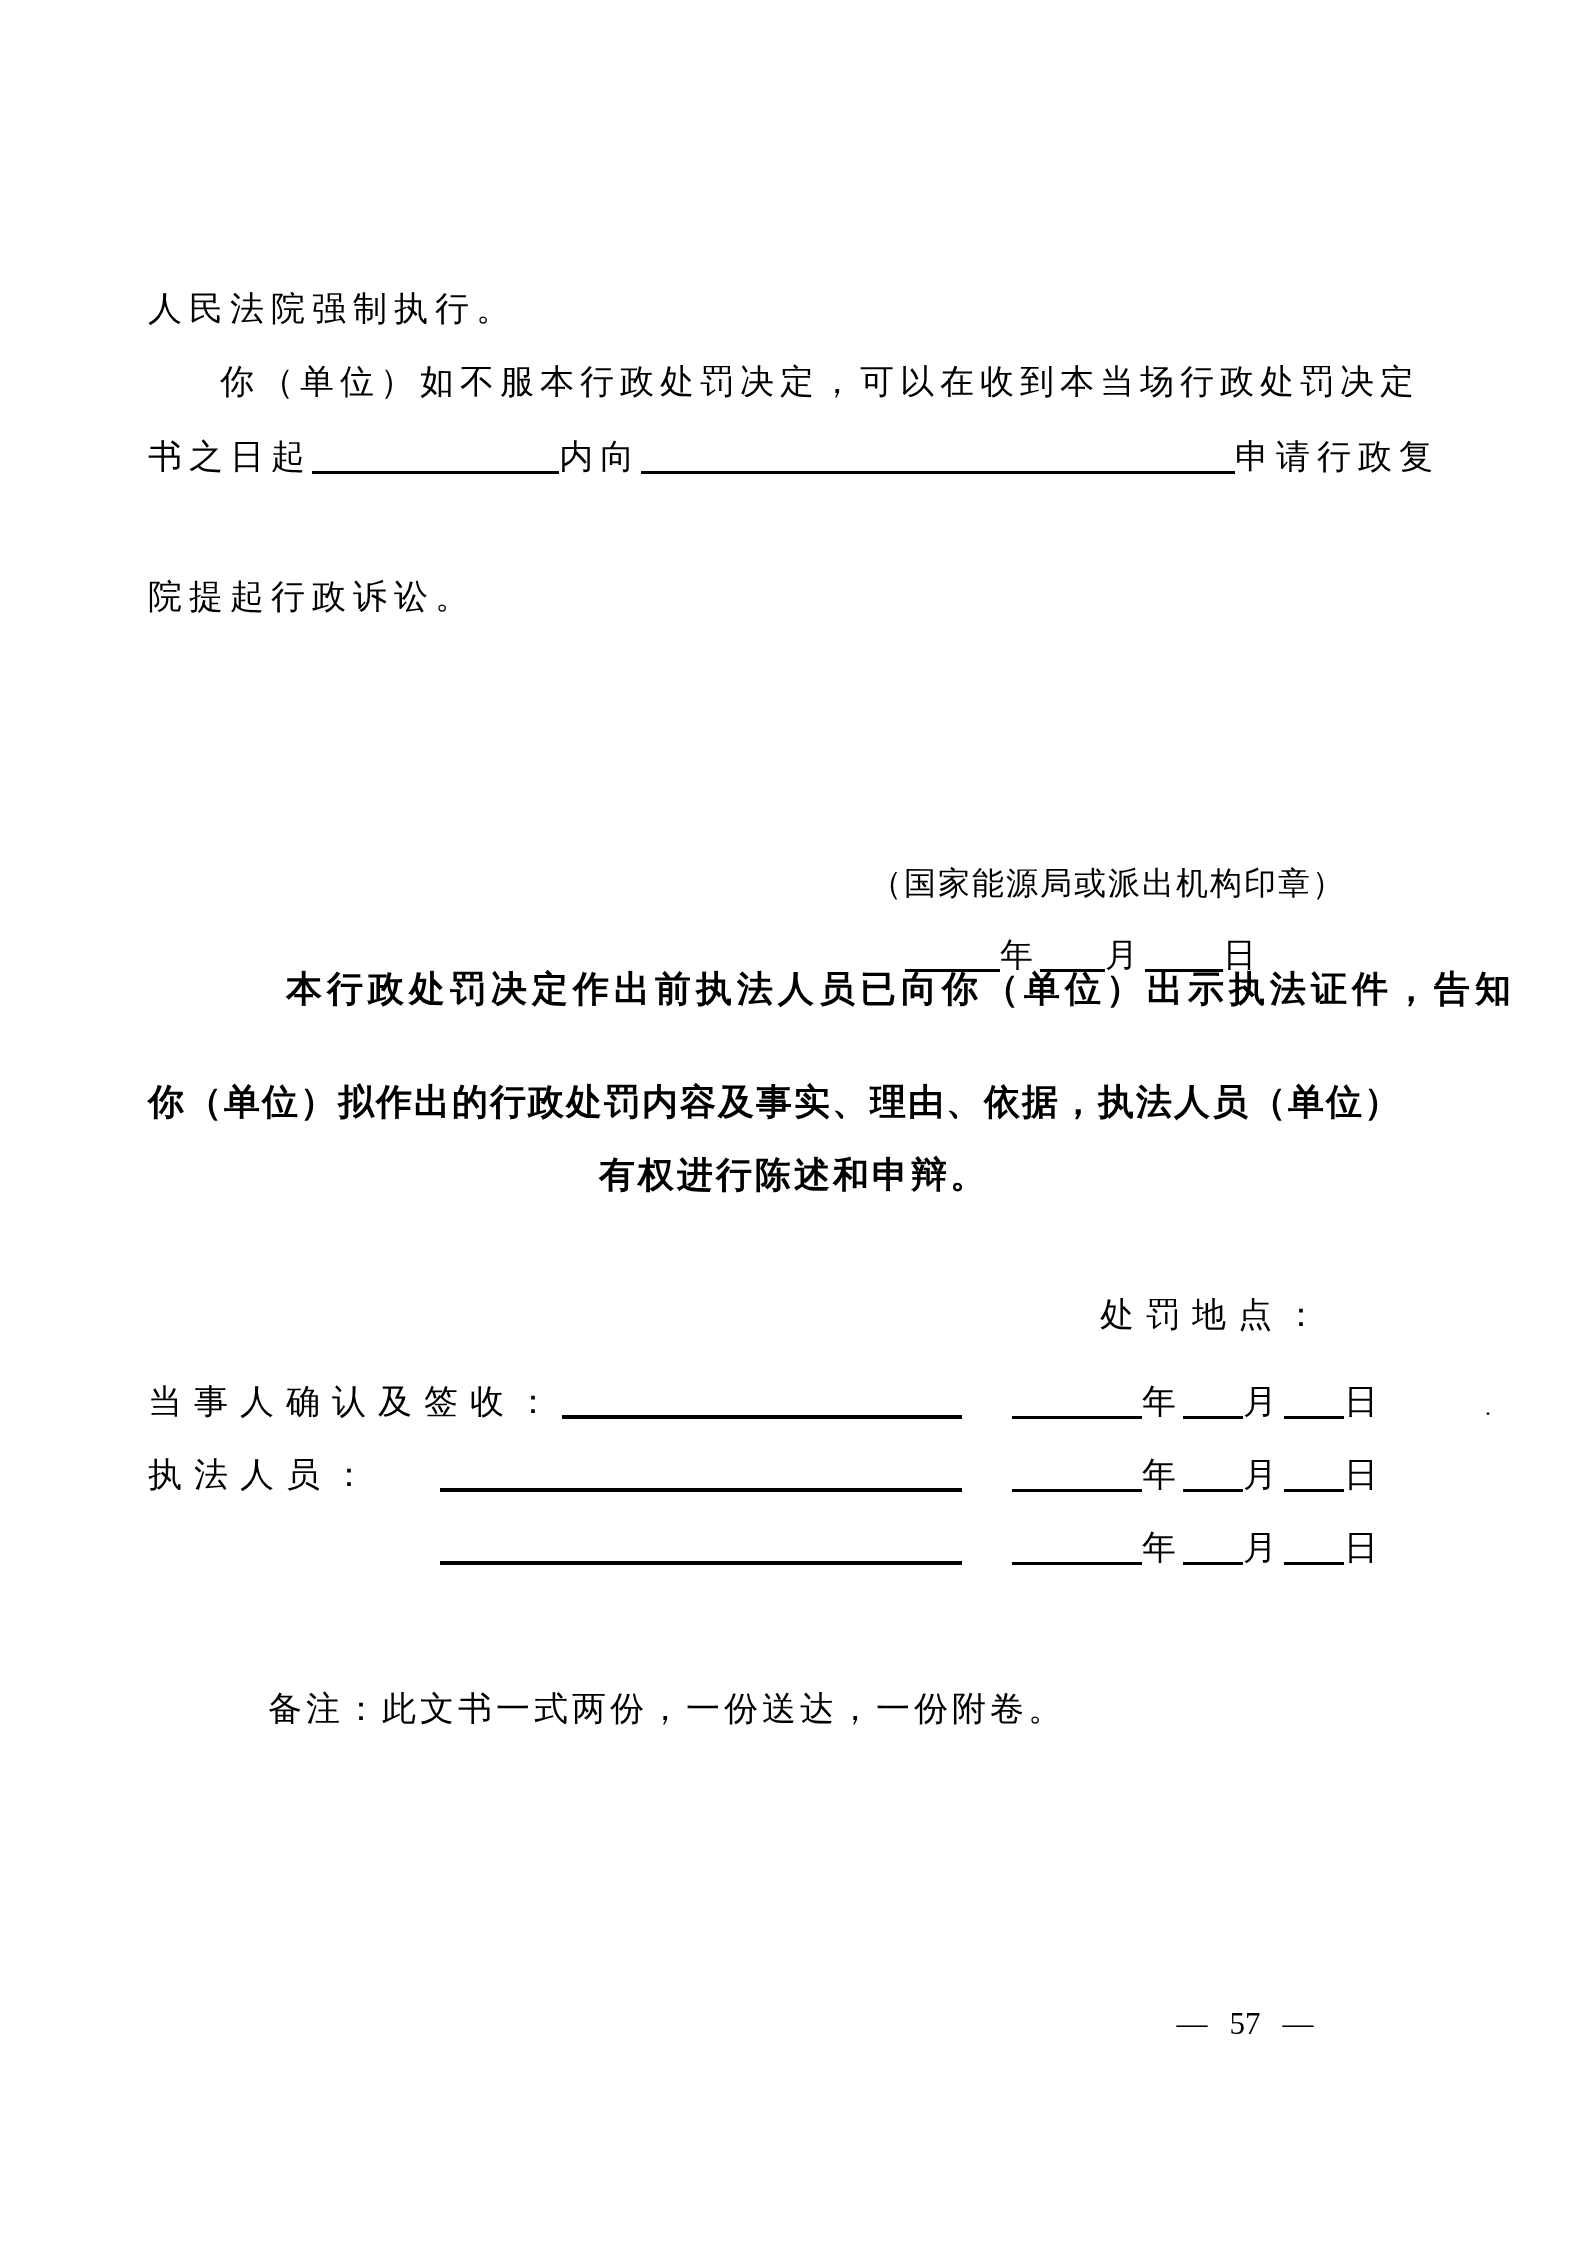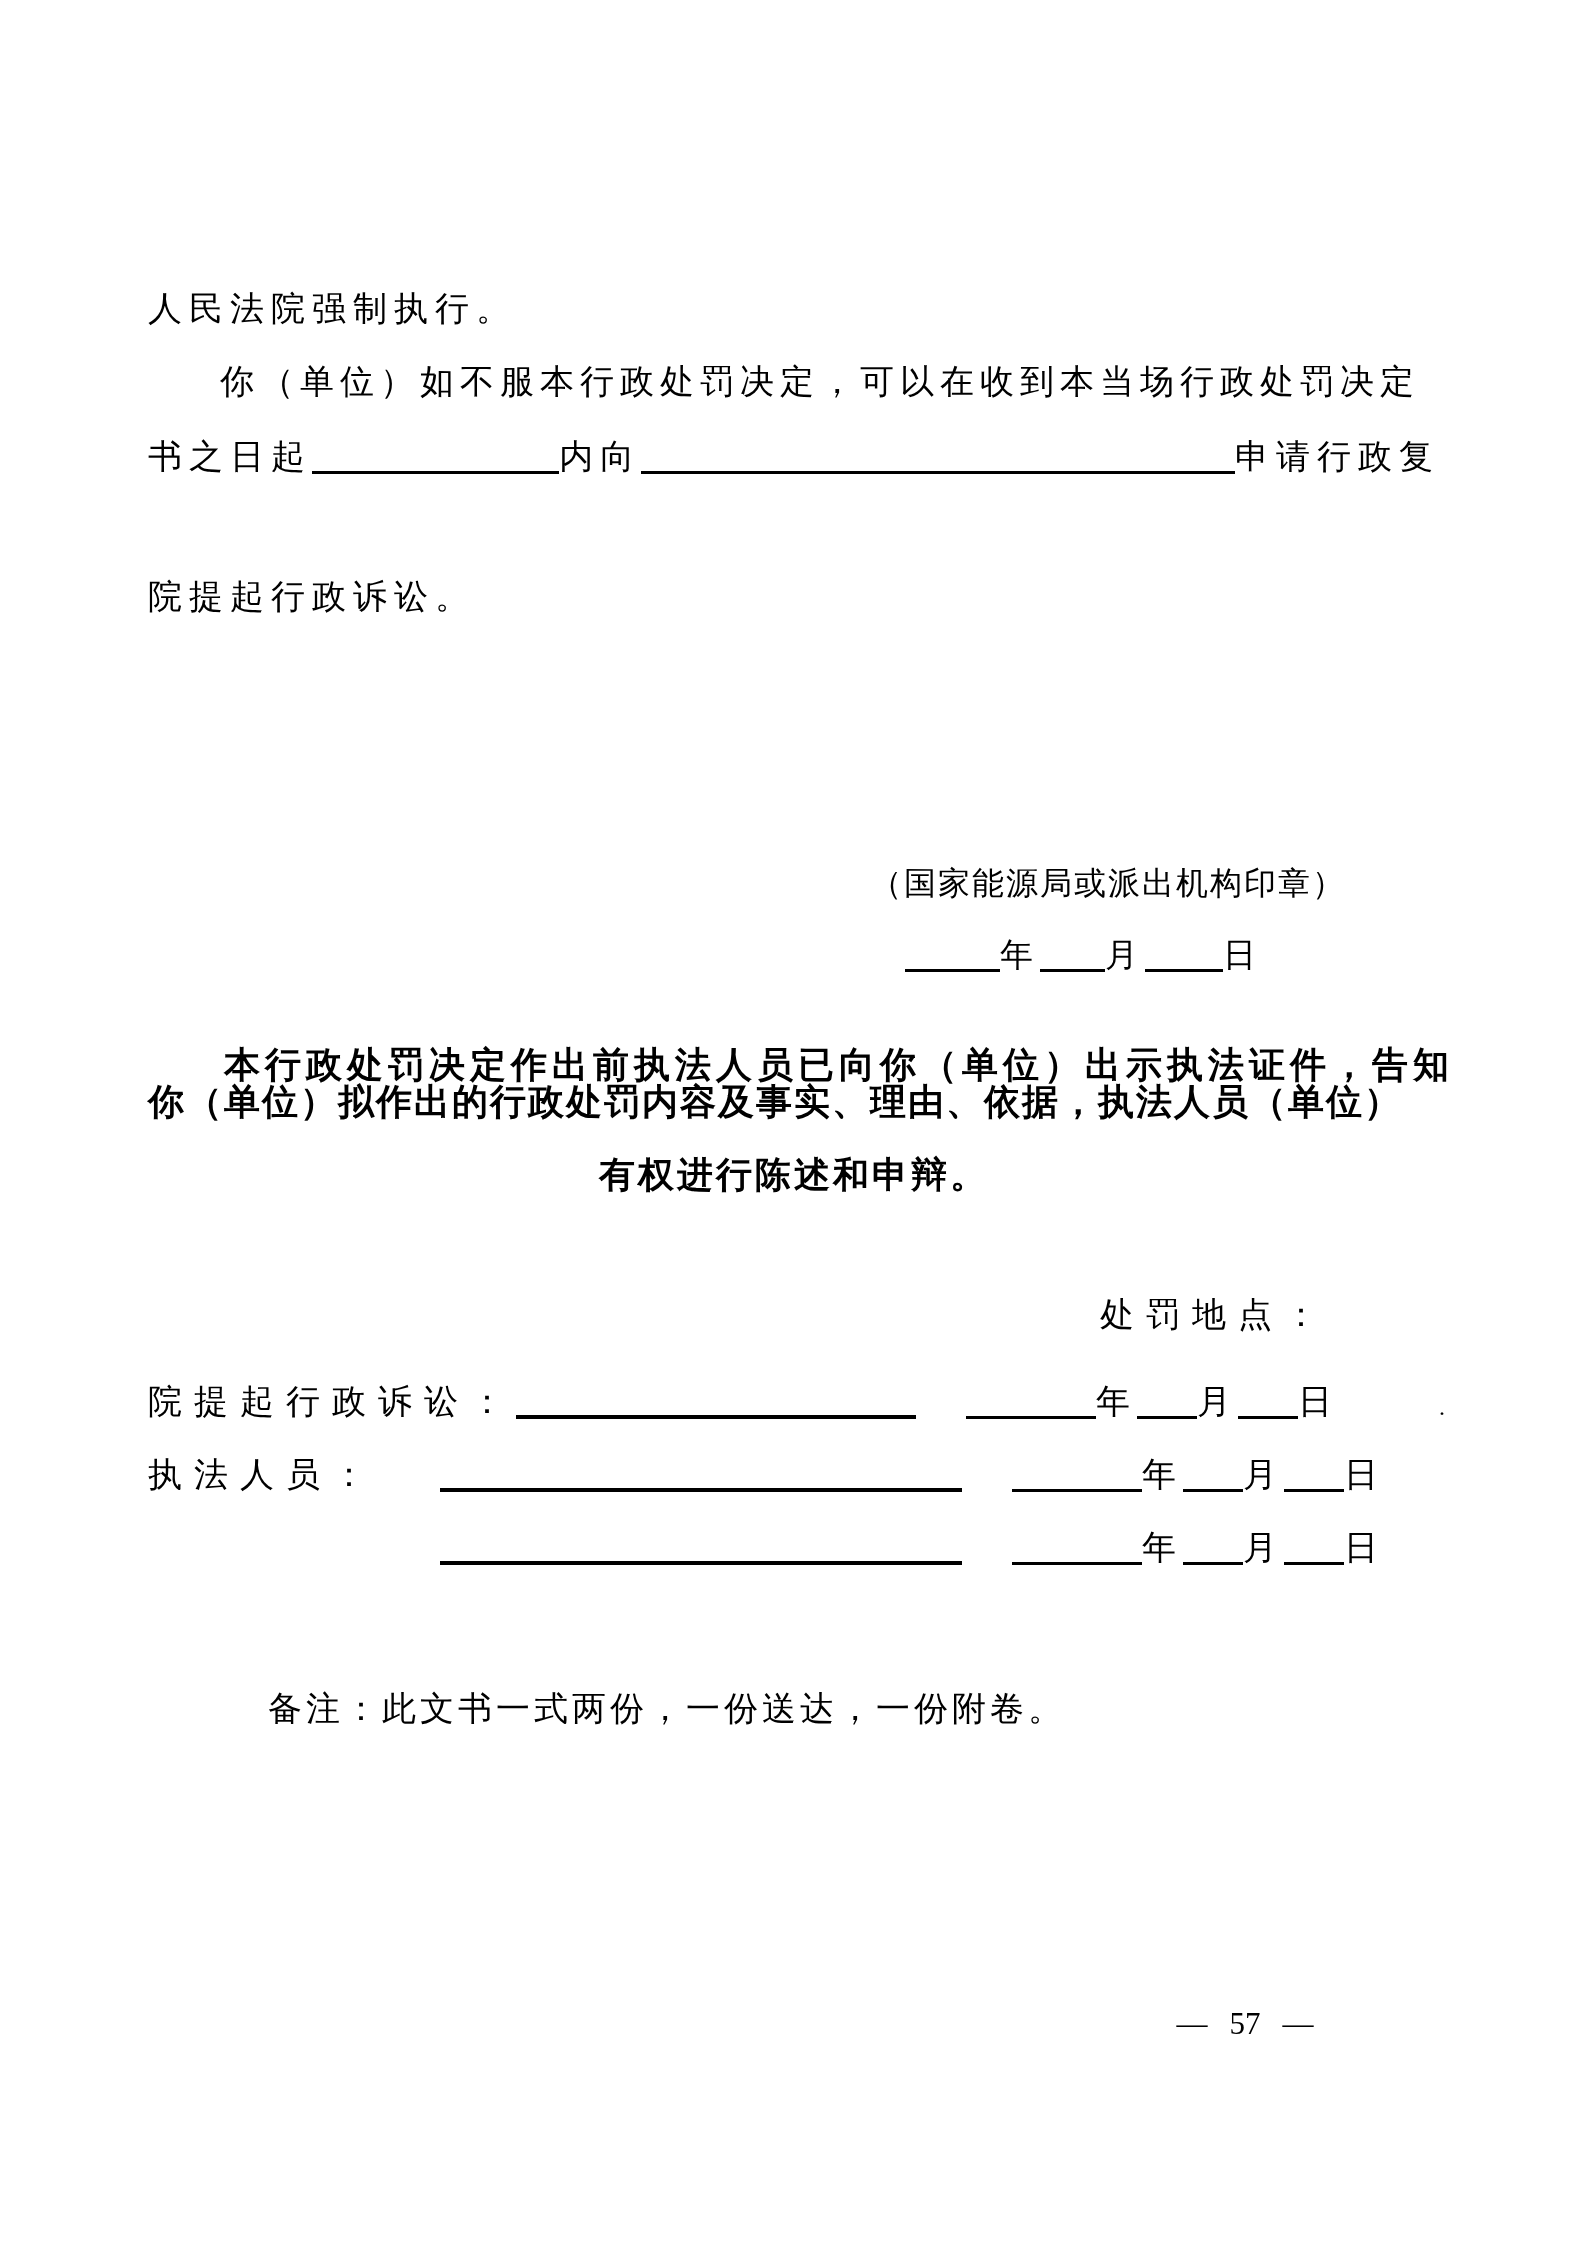--- a/index.html
+++ b/index.html
@@ -59,31 +59,31 @@
 
   <div class="line fill" style="top:924px;right:321px;left:auto;width:361px;font-size:33px;">
     <span class="blank" style="width:95px;"></span>
     <span class="seg">年</span>
     <span class="blank" style="width:65px;"></span>
     <span class="seg">月</span>
     <span class="blank" style="width:78px;"></span>
     <span class="seg">日</span>
   </div>
 
-  <div class="line notice" style="top:1042px;left:148px;width:1292px;padding-left:76px;letter-spacing:5px;">本行政处罚决定作出前执法人员已向你（单位）出示执法证件，告知</div>
+  <div class="line notice" style="top:966px;left:148px;width:1292px;padding-left:76px;letter-spacing:5px;text-align:right;">本行政处罚决定作出前执法人员已向你（单位）出示执法证件，告知</div>
   <div class="line notice" style="top:1079px;left:148px;width:1292px;">你（单位）拟作出的行政处罚内容及事实、理由、依据，执法人员（单位）</div>
   <div class="line notice" style="top:1152px;left:148px;width:1292px;letter-spacing:3px;text-align:center;">有权进行陈述和申辩。</div>
 
   <div class="line fill" style="top:1298px;left:148px;width:1182px;flex-direction:column;">
     <span class="seg sig-label">处罚地点：</span>
     <span class="blank thick g1"></span>
   </div>
 
   <div class="line fill" style="top:1371px;left:148px;width:1400px;">
-    <span class="seg sig-label">院提起行政诉讼：</span>
+    <span class="seg sig-label">当事人确认及签收：</span>
     <span class="blank thick" style="width:400px;"></span>
     <span class="sp" style="width:50px;"></span>
     <span class="blank" style="width:130px;"></span>
     <span class="seg">年</span>
     <span class="blank" style="width:60px;"></span>
     <span class="seg">月</span>
     <span class="blank" style="width:60px;"></span>
     <span class="seg">日</span>
     <span class="sp" style="width:100px;"></span>
     <span class="seg dot">.</span>

